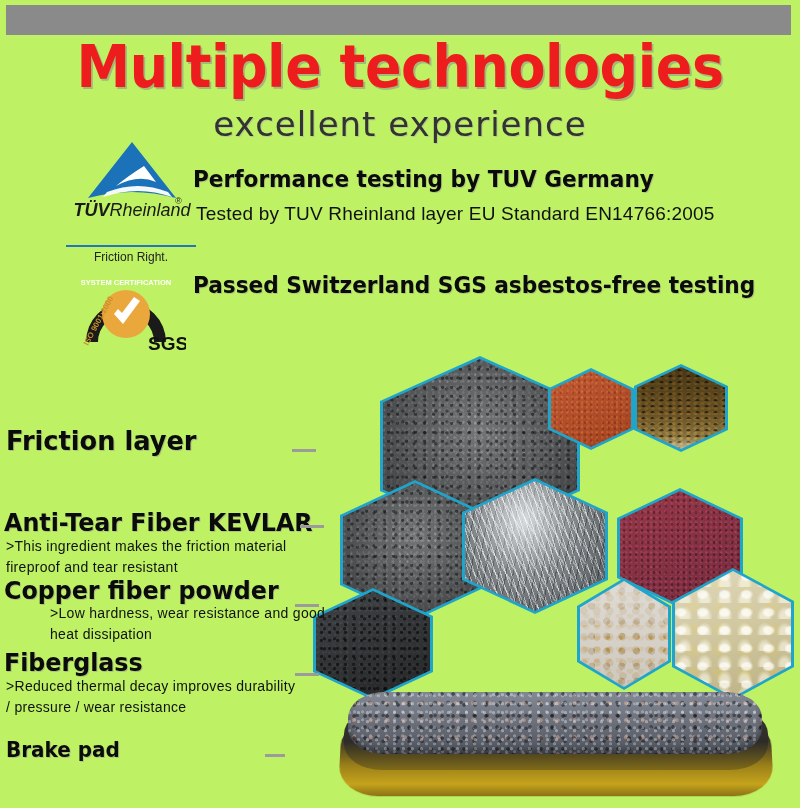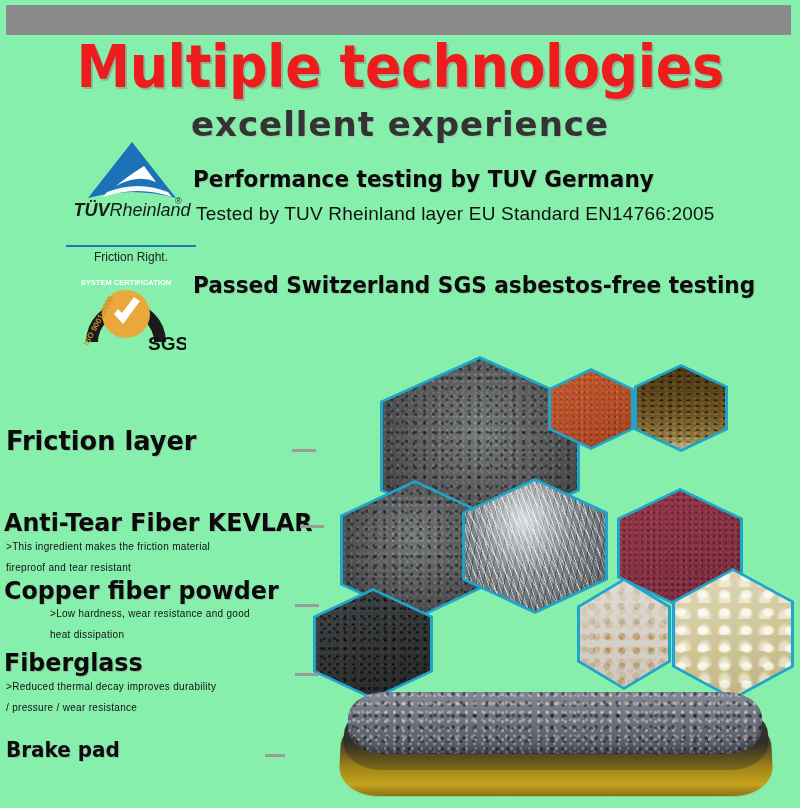--- a/index.html
+++ b/index.html
@@ -4,21 +4,21 @@
 <style>
   html, body {
     margin: 0;
     padding: 0;
     background: #ffffff;
   }
   #page {
     position: relative;
     width: 800px;
     height: 808px;
-    background: #86efac;
+    background: #bef264;
     overflow: hidden;
     font-family: "Liberation Sans", sans-serif;
   }
 
   
   #top-band {
     position: absolute;
     left: 6px;
     top: 5px;
     width: 785px;
@@ -43,21 +43,21 @@
     text-shadow: 2px 2px 0 rgba(140,140,140,0.55);
     white-space: nowrap;
   }
   #subhead {
     position: absolute;
     left: 0;
     top: 104px;
     width: 800px;
     text-align: center;
     font-family: "DejaVu Sans", sans-serif;
-    font-weight: 700;
+    font-weight: 400;
     font-size: 34px;
     line-height: 40px;
     color: #333333;
     letter-spacing: 1px;
     text-shadow: 1px 1px 0 rgba(170,170,170,0.5);
     white-space: nowrap;
   }
 
   
   #tuv-logo {
@@ -144,21 +144,21 @@
     font-size: 25px;
     color: #0b0b0b;
     transform: scaleX(0.95);
     transform-origin: left center;
     text-shadow: 1px 1px 0 rgba(150,150,150,0.5);
     white-space: nowrap;
   }
   .lbl-desc {
     position: absolute;
     font-family: "Liberation Sans", sans-serif;
-    font-size: 10px;
+    font-size: 14px;
     line-height: 21px;
     color: #111;
     letter-spacing: 0.3px;
     white-space: pre-line;
   }
   .tick {
     position: absolute;
     height: 3px;
     background: #9b9b9b;
   }

